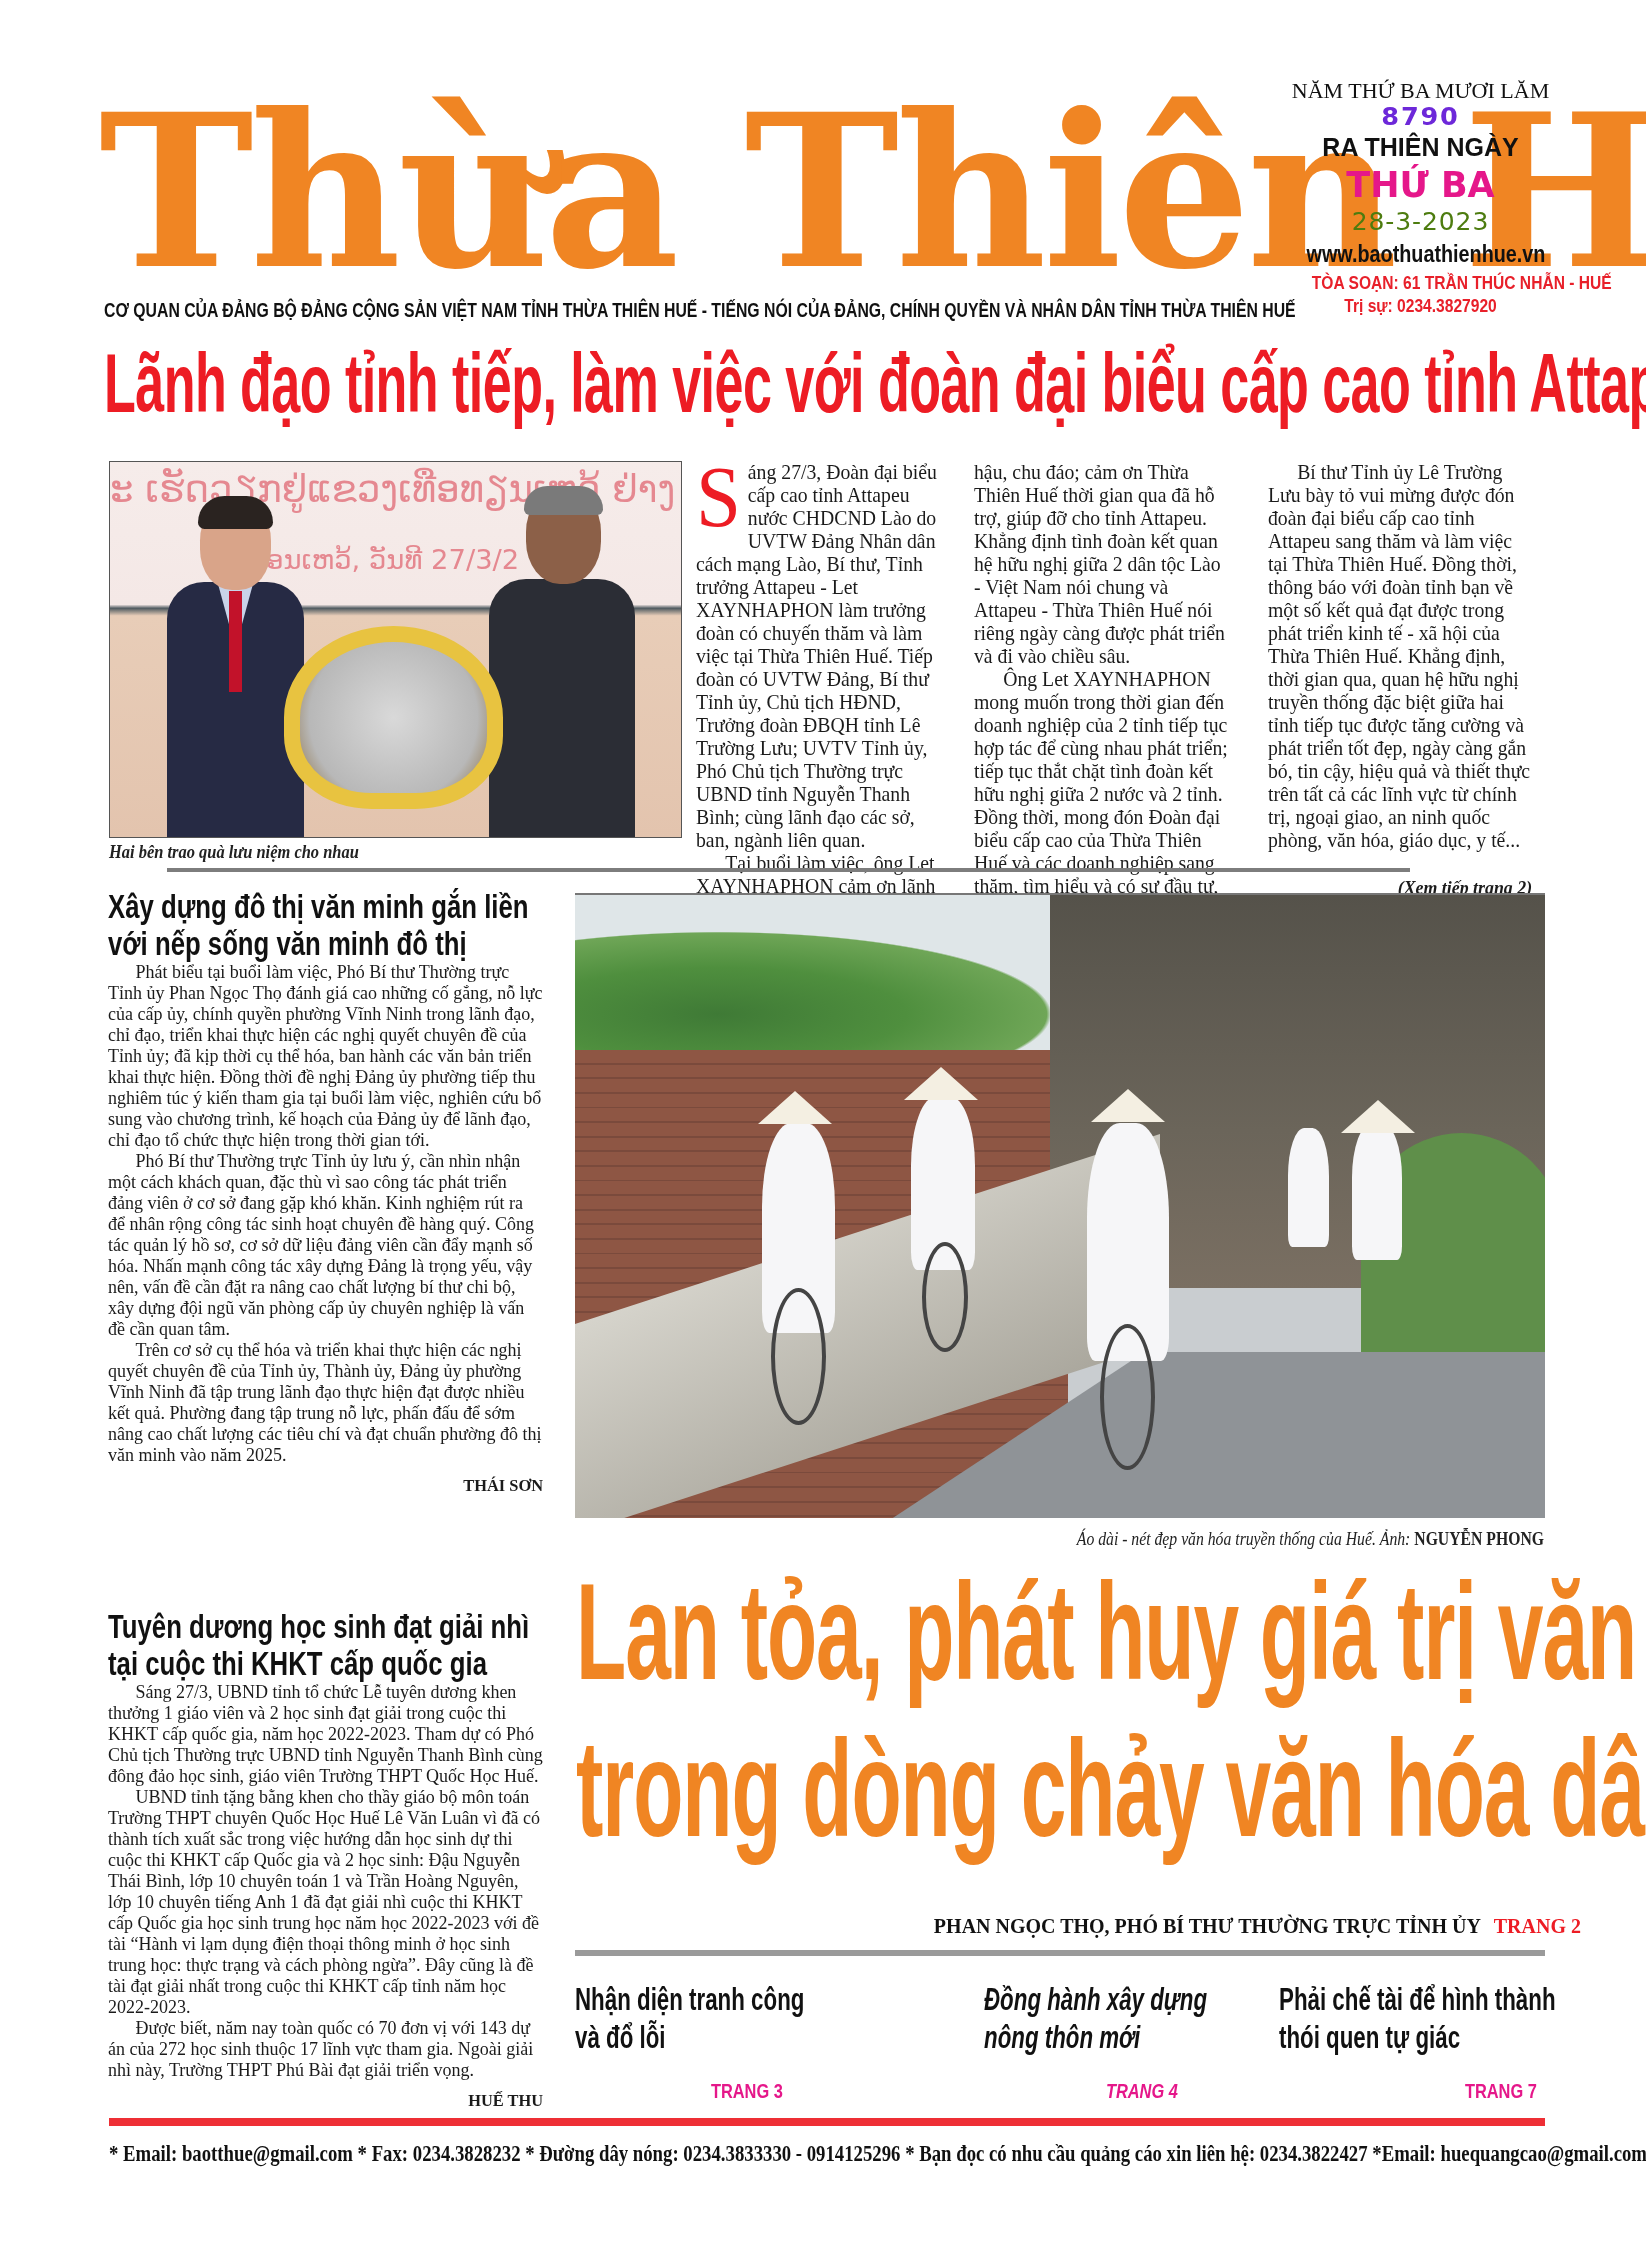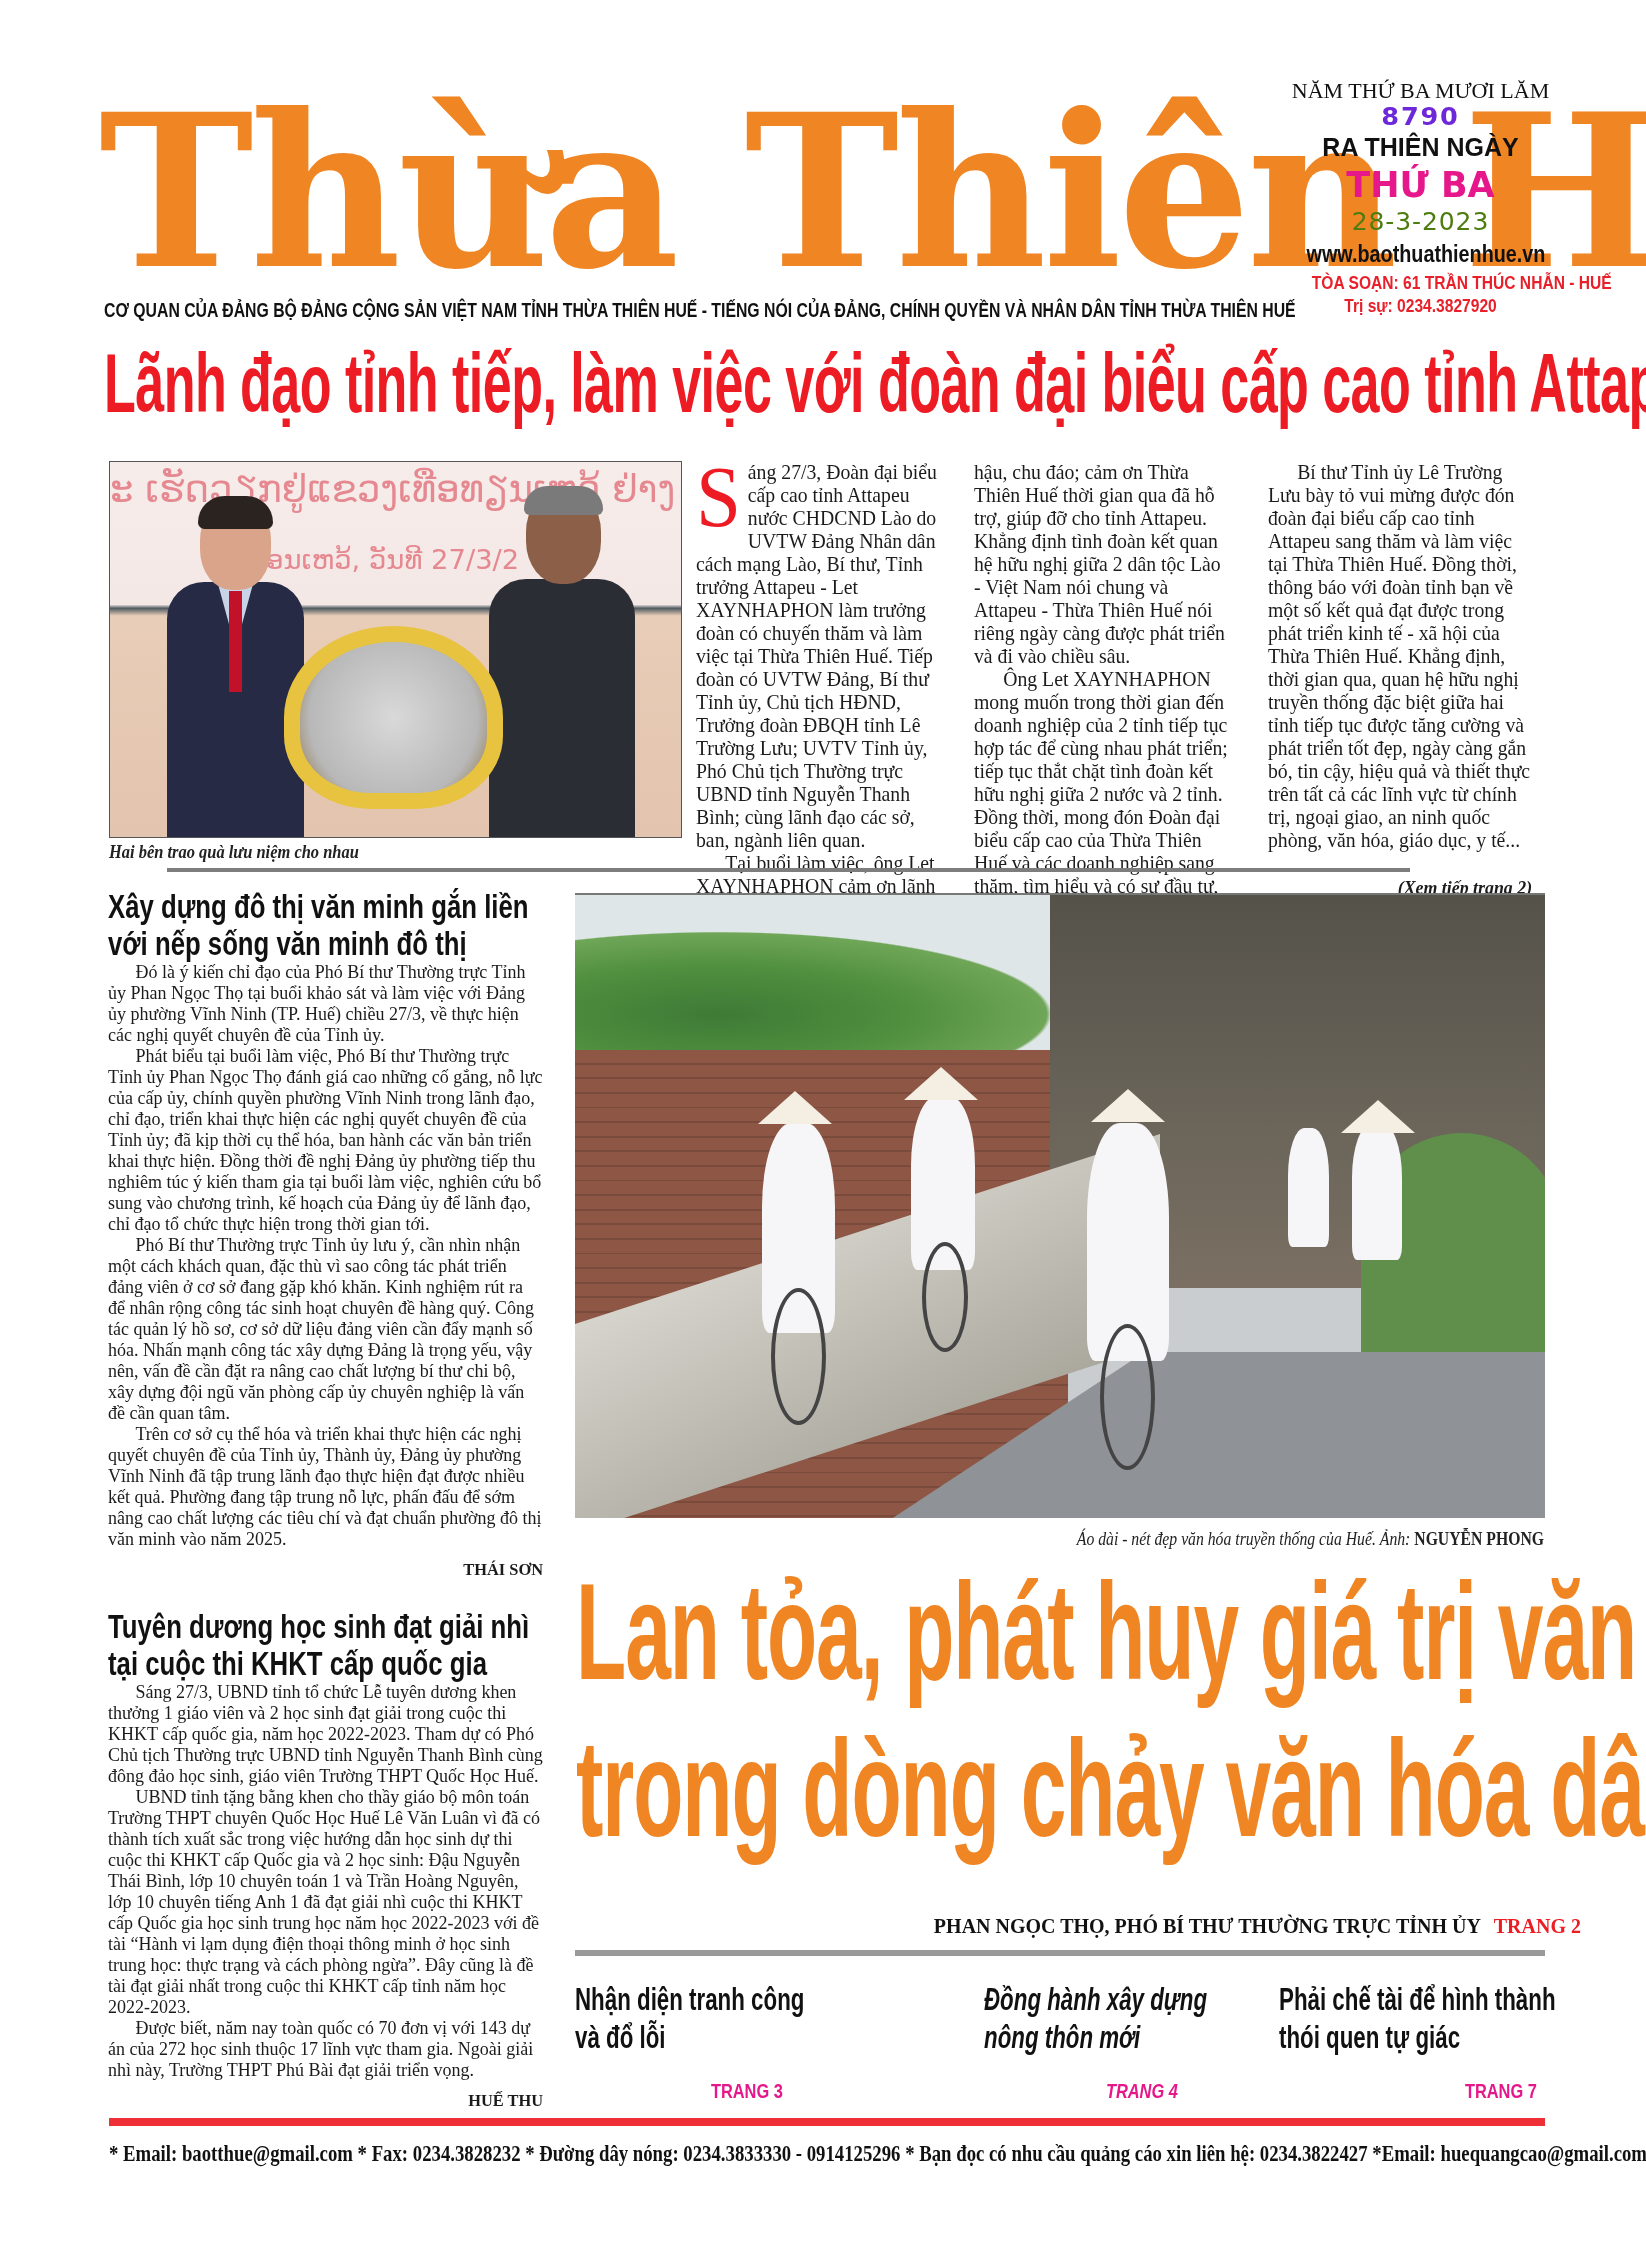--- a/index.html
+++ b/index.html
@@ -198,21 +198,20 @@
 <div class="abs col col3">
   <p class="ind">Bí thư Tỉnh ủy Lê Trường Lưu bày tỏ vui mừng được đón đoàn đại biểu cấp cao tỉnh Attapeu sang thăm và làm việc tại Thừa Thiên Huế. Đồng thời, thông báo với đoàn tỉnh bạn về một số kết quả đạt được trong phát triển kinh tế - xã hội của Thừa Thiên Huế. Khẳng định, thời gian qua, quan hệ hữu nghị truyền thống đặc biệt giữa hai tỉnh tiếp tục được tăng cường và phát triển tốt đẹp, ngày càng gắn bó, tin cậy, hiệu quả và thiết thực trên tất cả các lĩnh vực từ chính trị, ngoại giao, an ninh quốc phòng, văn hóa, giáo dục, y tế...</p>
   <p class="more">(Xem tiếp trang 2)</p>
 </div>
 
 <div class="abs divider1"></div>
 
 <div class="abs lstory story2">
   <h2>Xây dựng đô thị văn minh gắn liền với nếp sống văn minh đô thị</h2>
   <div class="body">
-    <p>Đó là ý kiến chỉ đạo của Phó Bí thư Thường trực Tỉnh ủy Phan Ngọc Thọ tại buổi khảo sát và làm việc với Đảng ủy phường Vĩnh Ninh (TP. Huế) chiều 27/3, về thực hiện các nghị quyết chuyên đề của Tỉnh ủy.</p>
     <p>Phát biểu tại buổi làm việc, Phó Bí thư Thường trực Tỉnh ủy Phan Ngọc Thọ đánh giá cao những cố gắng, nỗ lực của cấp ủy, chính quyền phường Vĩnh Ninh trong lãnh đạo, chỉ đạo, triển khai thực hiện các nghị quyết chuyên đề của Tỉnh ủy; đã kịp thời cụ thể hóa, ban hành các văn bản triển khai thực hiện. Đồng thời đề nghị Đảng ủy phường tiếp thu nghiêm túc ý kiến tham gia tại buổi làm việc, nghiên cứu bổ sung vào chương trình, kế hoạch của Đảng ủy để lãnh đạo, chỉ đạo tổ chức thực hiện trong thời gian tới.</p>
     <p>Phó Bí thư Thường trực Tỉnh ủy lưu ý, cần nhìn nhận một cách khách quan, đặc thù vì sao công tác phát triển đảng viên ở cơ sở đang gặp khó khăn. Kinh nghiệm rút ra để nhân rộng công tác sinh hoạt chuyên đề hàng quý. Công tác quản lý hồ sơ, cơ sở dữ liệu đảng viên cần đẩy mạnh số hóa. Nhấn mạnh công tác xây dựng Đảng là trọng yếu, vậy nên, vấn đề cần đặt ra nâng cao chất lượng bí thư chi bộ, xây dựng đội ngũ văn phòng cấp ủy chuyên nghiệp là vấn đề cần quan tâm.</p>
     <p>Trên cơ sở cụ thể hóa và triển khai thực hiện các nghị quyết chuyên đề của Tỉnh ủy, Thành ủy, Đảng ủy phường Vĩnh Ninh đã tập trung lãnh đạo thực hiện đạt được nhiều kết quả. Phường đang tập trung nỗ lực, phấn đấu để sớm nâng cao chất lượng các tiêu chí và đạt chuẩn phường đô thị văn minh vào năm 2025.</p>
     <div class="sig">THÁI SƠN</div>
   </div>
 </div>
 
 <div class="abs lstory story3">
   <h2>Tuyên dương học sinh đạt giải nhì tại cuộc thi KHKT cấp quốc gia</h2>
   <div class="body">

